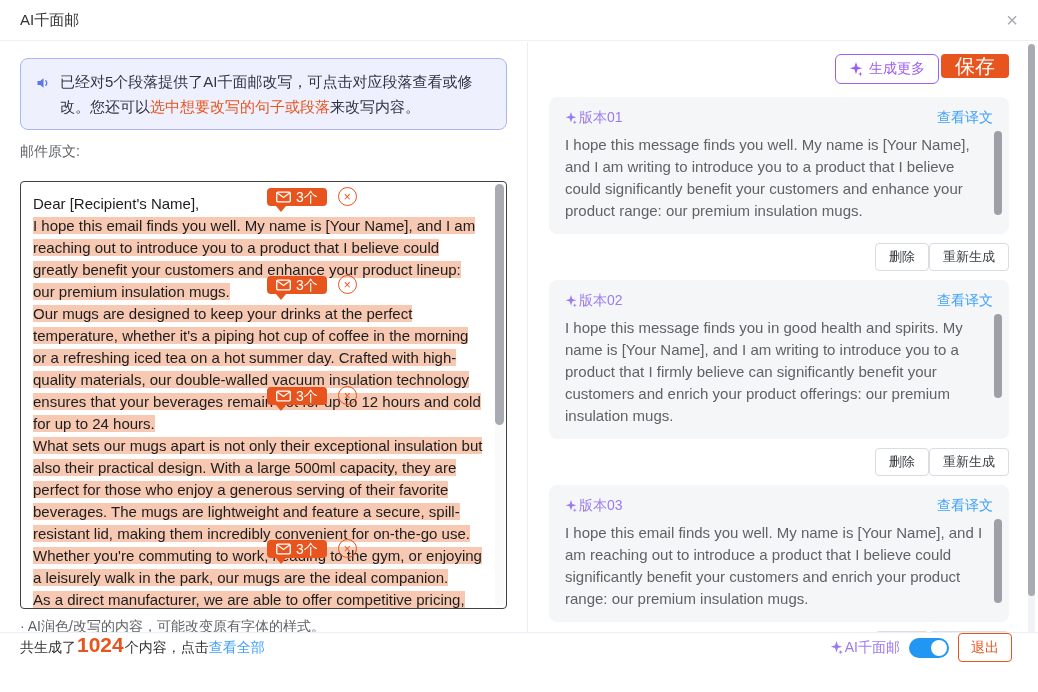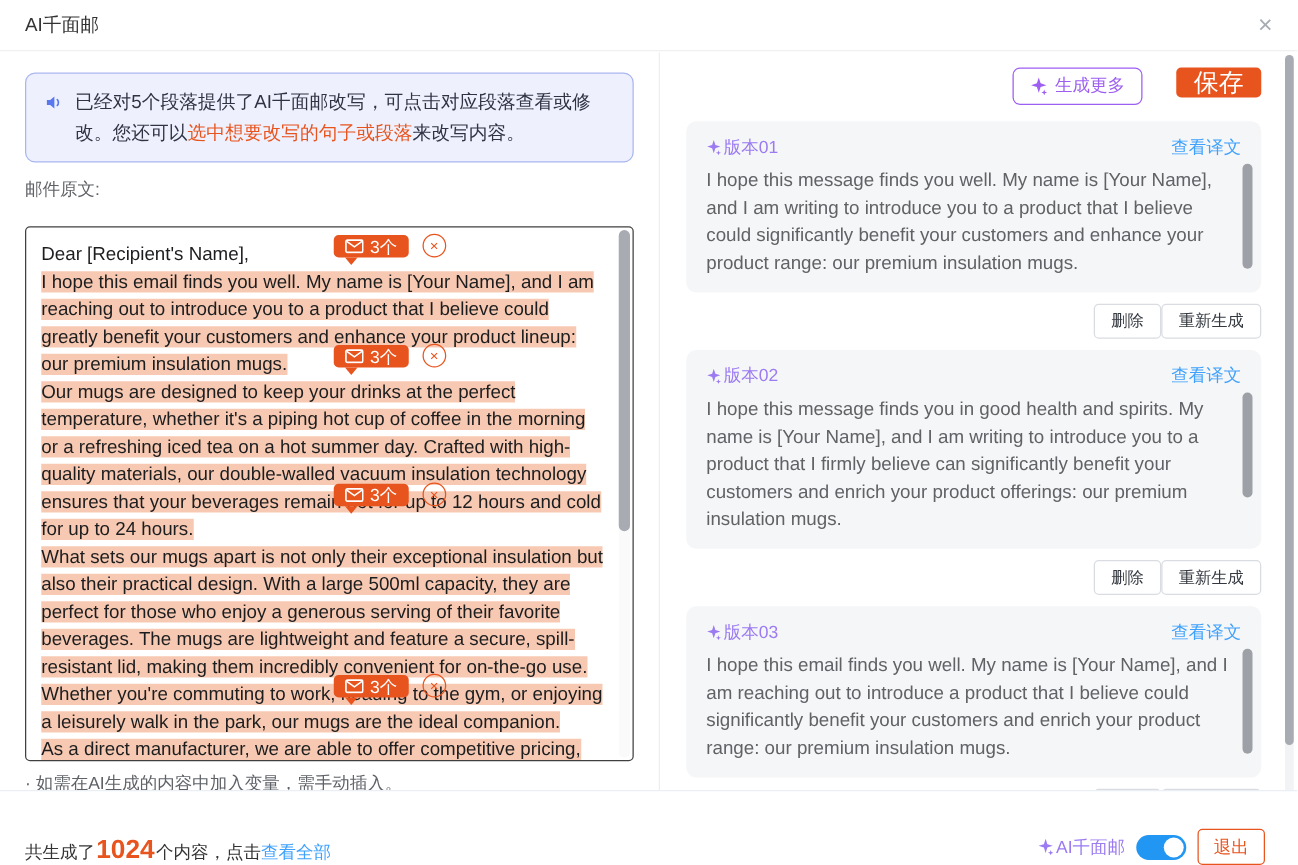--- a/index.html
+++ b/index.html
@@ -24,35 +24,35 @@
   .badge-wrap{position:absolute;display:flex;align-items:center;gap:11px;z-index:3;}
   .badge{background:#e8541e;color:#fff;border-radius:4px;height:18px;padding:0 9px;display:flex;align-items:center;gap:5px;font-size:14px;position:relative;cursor:pointer;white-space:nowrap;}
   .badge::after{content:'';position:absolute;left:9px;top:100%;border:5px solid transparent;border-top:6px solid #e8541e;}
   .dismiss{width:17px;height:17px;border:1.5px solid #e8541e;border-radius:50%;color:#e8541e;display:flex;align-items:center;justify-content:center;font-size:12px;line-height:1;cursor:pointer;background:#fff0;}
   .b1{top:5px;left:246px;} .b2{top:93px;left:246px;} .b3{top:204px;left:246px;} .b4{top:357px;left:246px;}
   .ta-track{position:absolute;top:2px;bottom:2px;right:2px;width:9px;background:#fafafa;border-radius:4px;}
   .ta-thumb{position:absolute;top:0;left:0;width:9px;height:241px;background:#a8abb2;border-radius:5px;}
   .notes{margin-top:7px;font-size:14px;color:#5f6368;line-height:21px;}
   
   .right{position:absolute;top:42px;left:529px;right:0;bottom:42px;padding:12px 29px 0 20px;box-sizing:border-box;}
-  .actions{display:flex;justify-content:flex-end;gap:27px;margin-bottom:13px;}
+  .actions{display:flex;justify-content:flex-end;gap:2px;margin-bottom:13px;}
   .btn-generate{border:1px solid #9d5ef2;color:#9d5ef2;background:#fff;border-radius:6px;height:30px;padding:0 13px;font-size:14px;display:flex;align-items:center;gap:6px;cursor:pointer;box-sizing:border-box;}
   .btn-save{background:#e8541e;color:#ffffff;border:none;border-radius:4px;height:24px;padding:0 14px;font-size:20px;display:flex;align-items:center;cursor:pointer;box-sizing:border-box;}
   .card{background:#f5f6f7;border-radius:8px;padding:12px 16px;position:relative;box-sizing:border-box;}
   .card-head{display:flex;justify-content:space-between;align-items:center;font-size:14px;margin-bottom:7px;text-align:center;}
   .vtitle{color:#9b7af2;display:flex;align-items:center;gap:2px;}
   .vlink{color:#3ea1fd;cursor:pointer;}
   .vbody{font-size:15px;line-height:22px;color:#606266;padding-right:2px;}
   .card-sb{position:absolute;right:7px;top:34px;width:8px;height:84px;background:#9da0a6;border-radius:4px;}
   .card-actions{display:flex;justify-content:flex-end;margin:9px 0 9px 0;}
   .btn-sm{background:#fff;border:1px solid #d9dce1;border-radius:4px;height:28px;padding:0 13px;font-size:13px;color:#34383f;cursor:pointer;box-sizing:border-box;}
   .outer-sb{position:absolute;right:3px;top:44px;bottom:48px;width:7px;background:#f2f3f5;border-radius:4px;}
   .outer-thumb{position:absolute;top:0;left:0;width:7px;height:92%;background:#a8abb2;border-radius:4px;}
   
-  .footer{position:absolute;bottom:0;left:0;right:0;height:60px;border-top:1px solid #ebeef5;display:flex;align-items:flex-end;padding:0 26px 0 20px;box-sizing:border-box;background:#fff;}
+  .footer{position:absolute;bottom:0;left:0;right:0;height:60px;border-top:1px solid #ebeef5;display:flex;align-items:flex-start;padding:0 26px 0 20px;box-sizing:border-box;background:#fff;}
   .summary{font-size:14px;color:#333;display:flex;align-items:baseline;}
   .count{color:#e8541e;font-size:21px;font-weight:bold;margin:0 1px;}
   .link-blue{color:#3ea1fd;cursor:pointer;}
   .footer-right{margin-left:auto;display:flex;align-items:center;gap:9px;}
   .ai-label{color:#9b7af2;font-size:14px;display:flex;align-items:center;gap:2px;}
   .toggle{width:40px;height:20px;border-radius:10px;background:#2196f3;position:relative;cursor:pointer;}
   .knob{position:absolute;right:2px;top:2px;width:16px;height:16px;border-radius:50%;background:#fff;}
   .btn-exit{border:1px solid #e8541e;color:#e8541e;background:#fff;border-radius:4px;height:29px;padding:0 12px;font-size:14px;display:flex;align-items:center;cursor:pointer;box-sizing:border-box;}
 </style>
 </head>
@@ -125,21 +125,20 @@
       </span>
       <span class="dismiss">×</span>
     </div>
 
     <div class="ta-track">
       <div class="ta-thumb"></div>
     </div>
   </div>
 
   <div class="notes">
-    <div>· 如需在AI生成的内容中加入变量，需手动插入。</div>
     <div>· AI润色/改写的内容，可能改变原有字体的样式。</div>
   </div>
 </div>
 
 <div class="right">
 
   <div class="actions">
     <button class="btn-generate">
       <svg width="14" height="14" viewBox="0 0 16 16">
           <path fill="#9d5ef2" d="M8 0l1.7 5.3L15 7 9.7 8.7 8 14 6.3 8.7 1 7l5.3-1.7z"></path>

